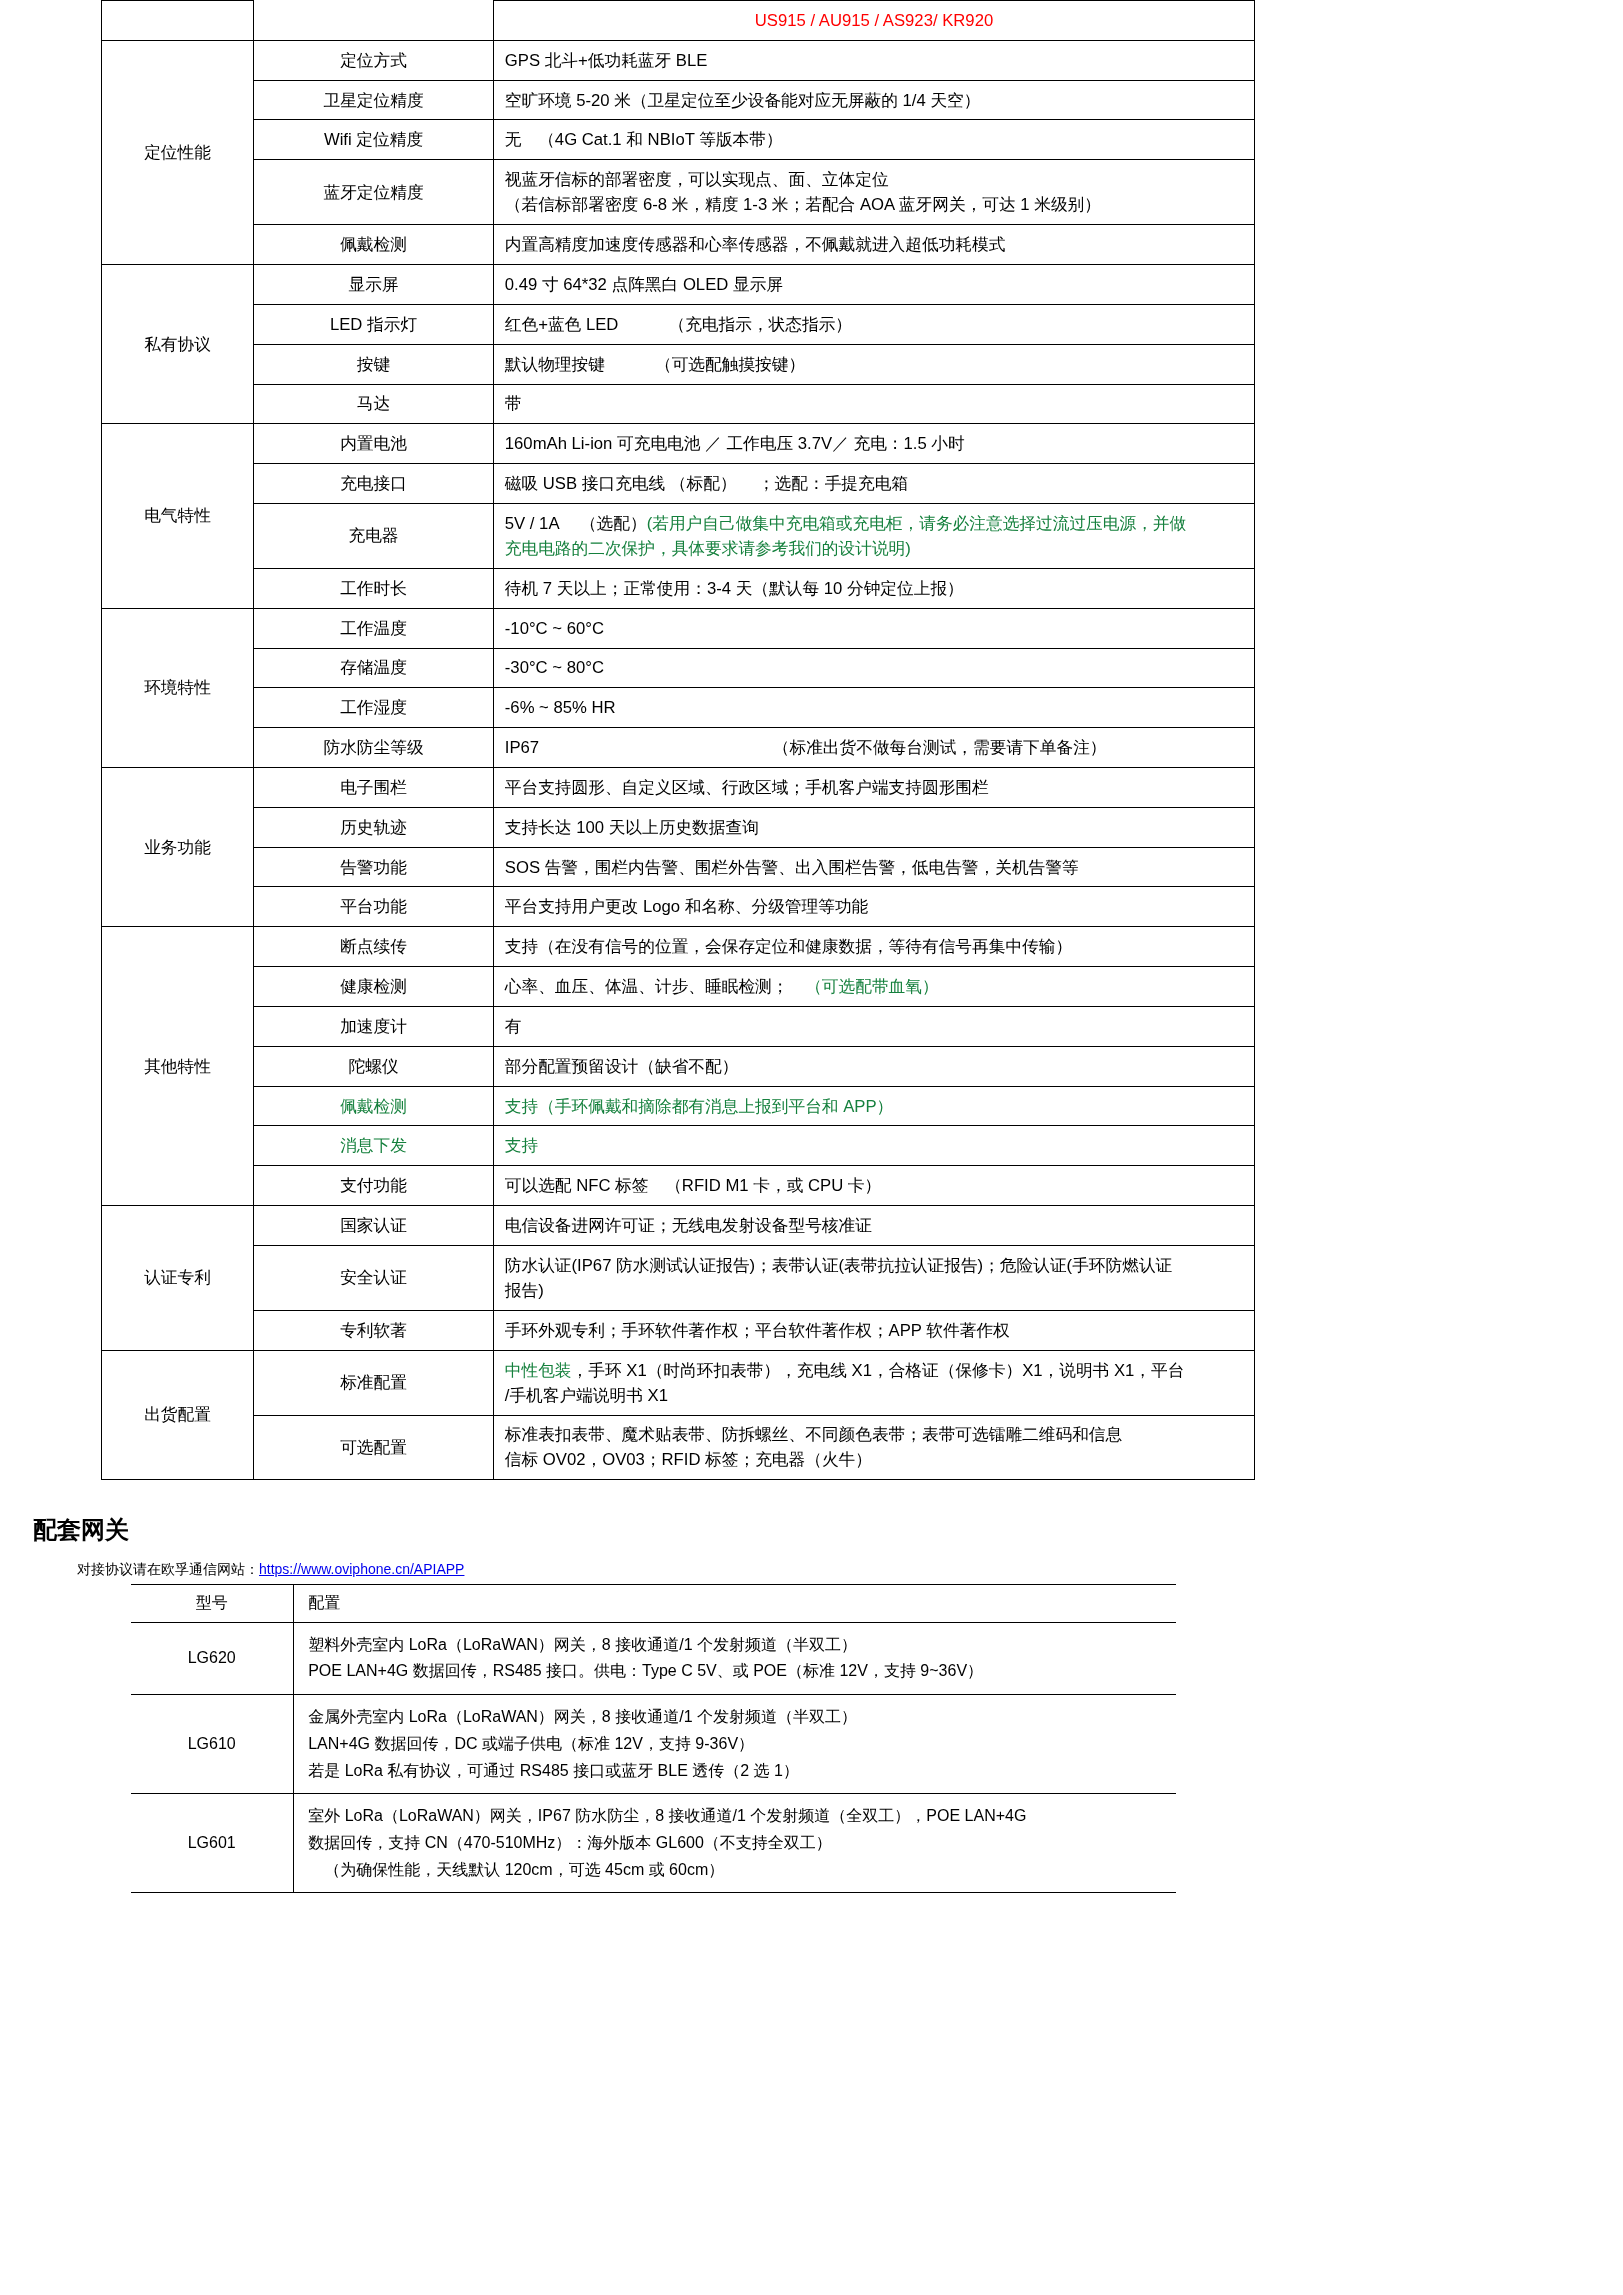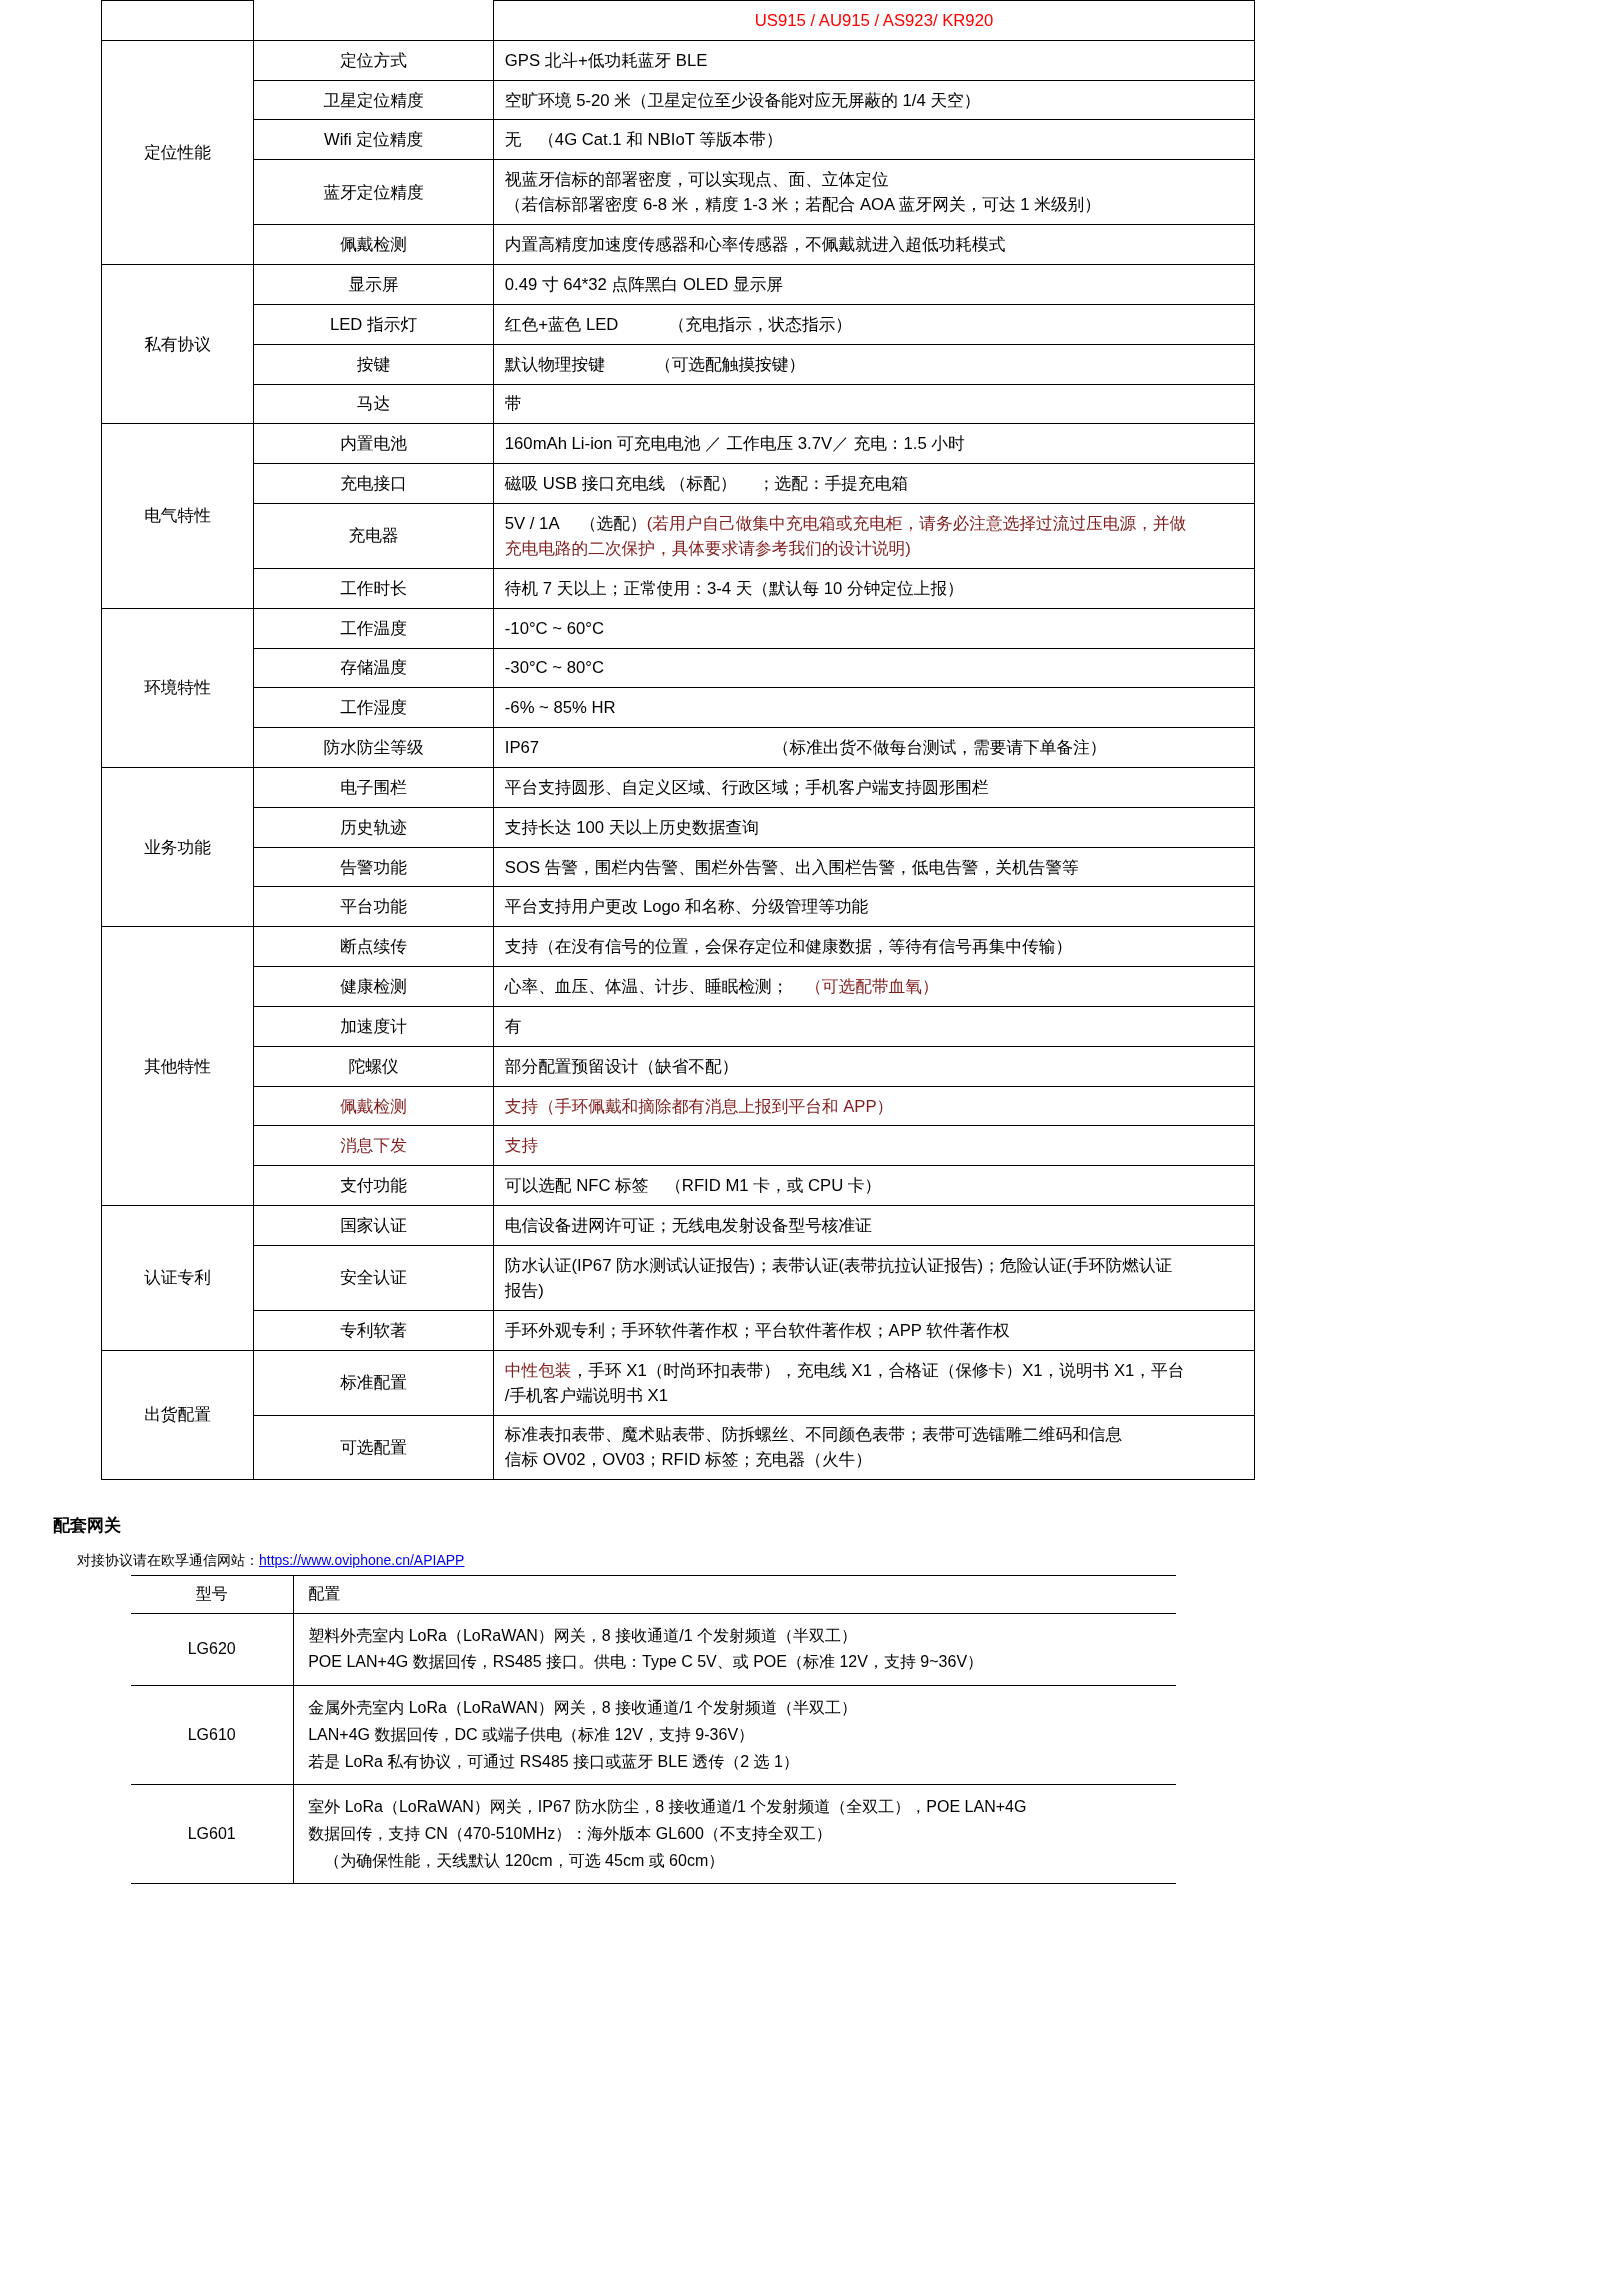--- a/index.html
+++ b/index.html
@@ -55,33 +55,32 @@
     font-size: 17.7px;
     border-left: none;
     border-right: none;
     border-top: none;
   }
   td.blankcell {
     border-left: none;
     border-top: none;
     border-bottom: none;
   }
-  .red { color: #7f1d1d; }
+  .red { color: #15803d; }
 
   
   .gw-section {
     margin-top: 34px;
     padding: 0 93px 0 33px;
   }
   .gw-title {
-    font-size: 17px;
+    font-size: 24px;
     font-weight: bold;
     padding-left: 0;
     margin-bottom: 14.7px;
-    margin-left: 20px;
   }
   .gw-note {
     font-size: 14px;
     padding-left: 44px;
     margin-bottom: 5px;
   }
   .gw-note a {
     color: #0000ee;
     text-decoration: underline;
   }

